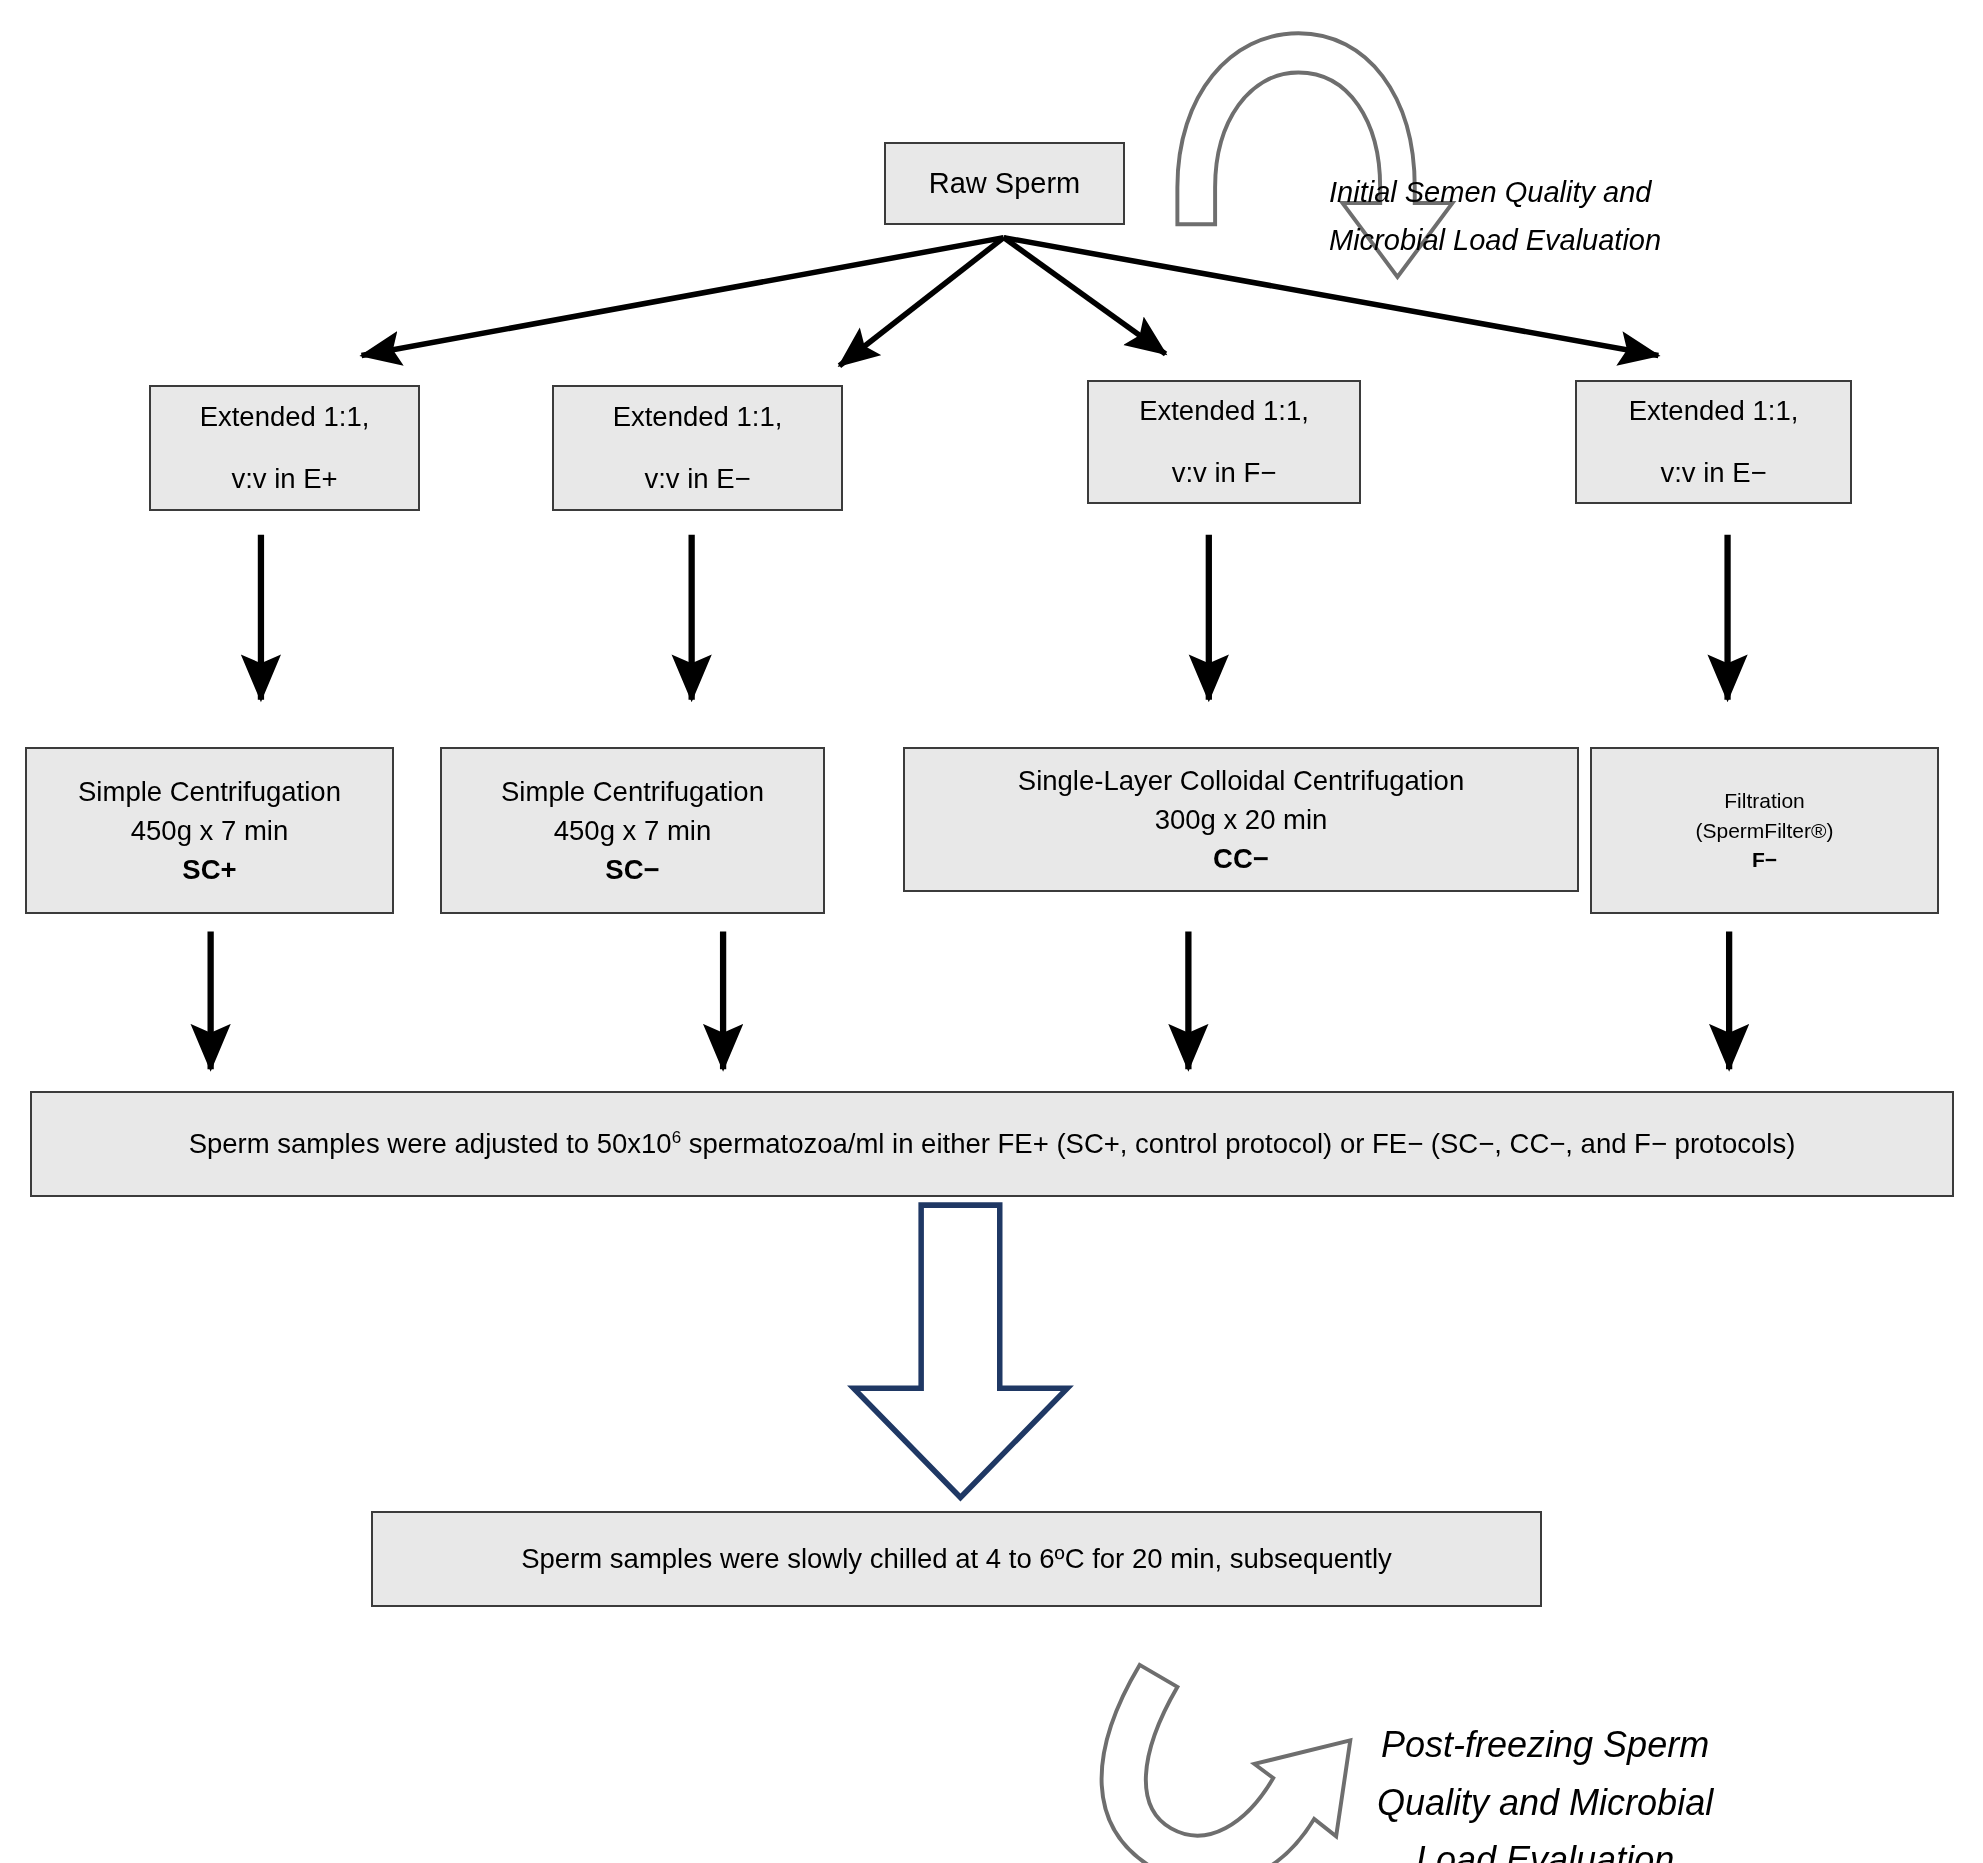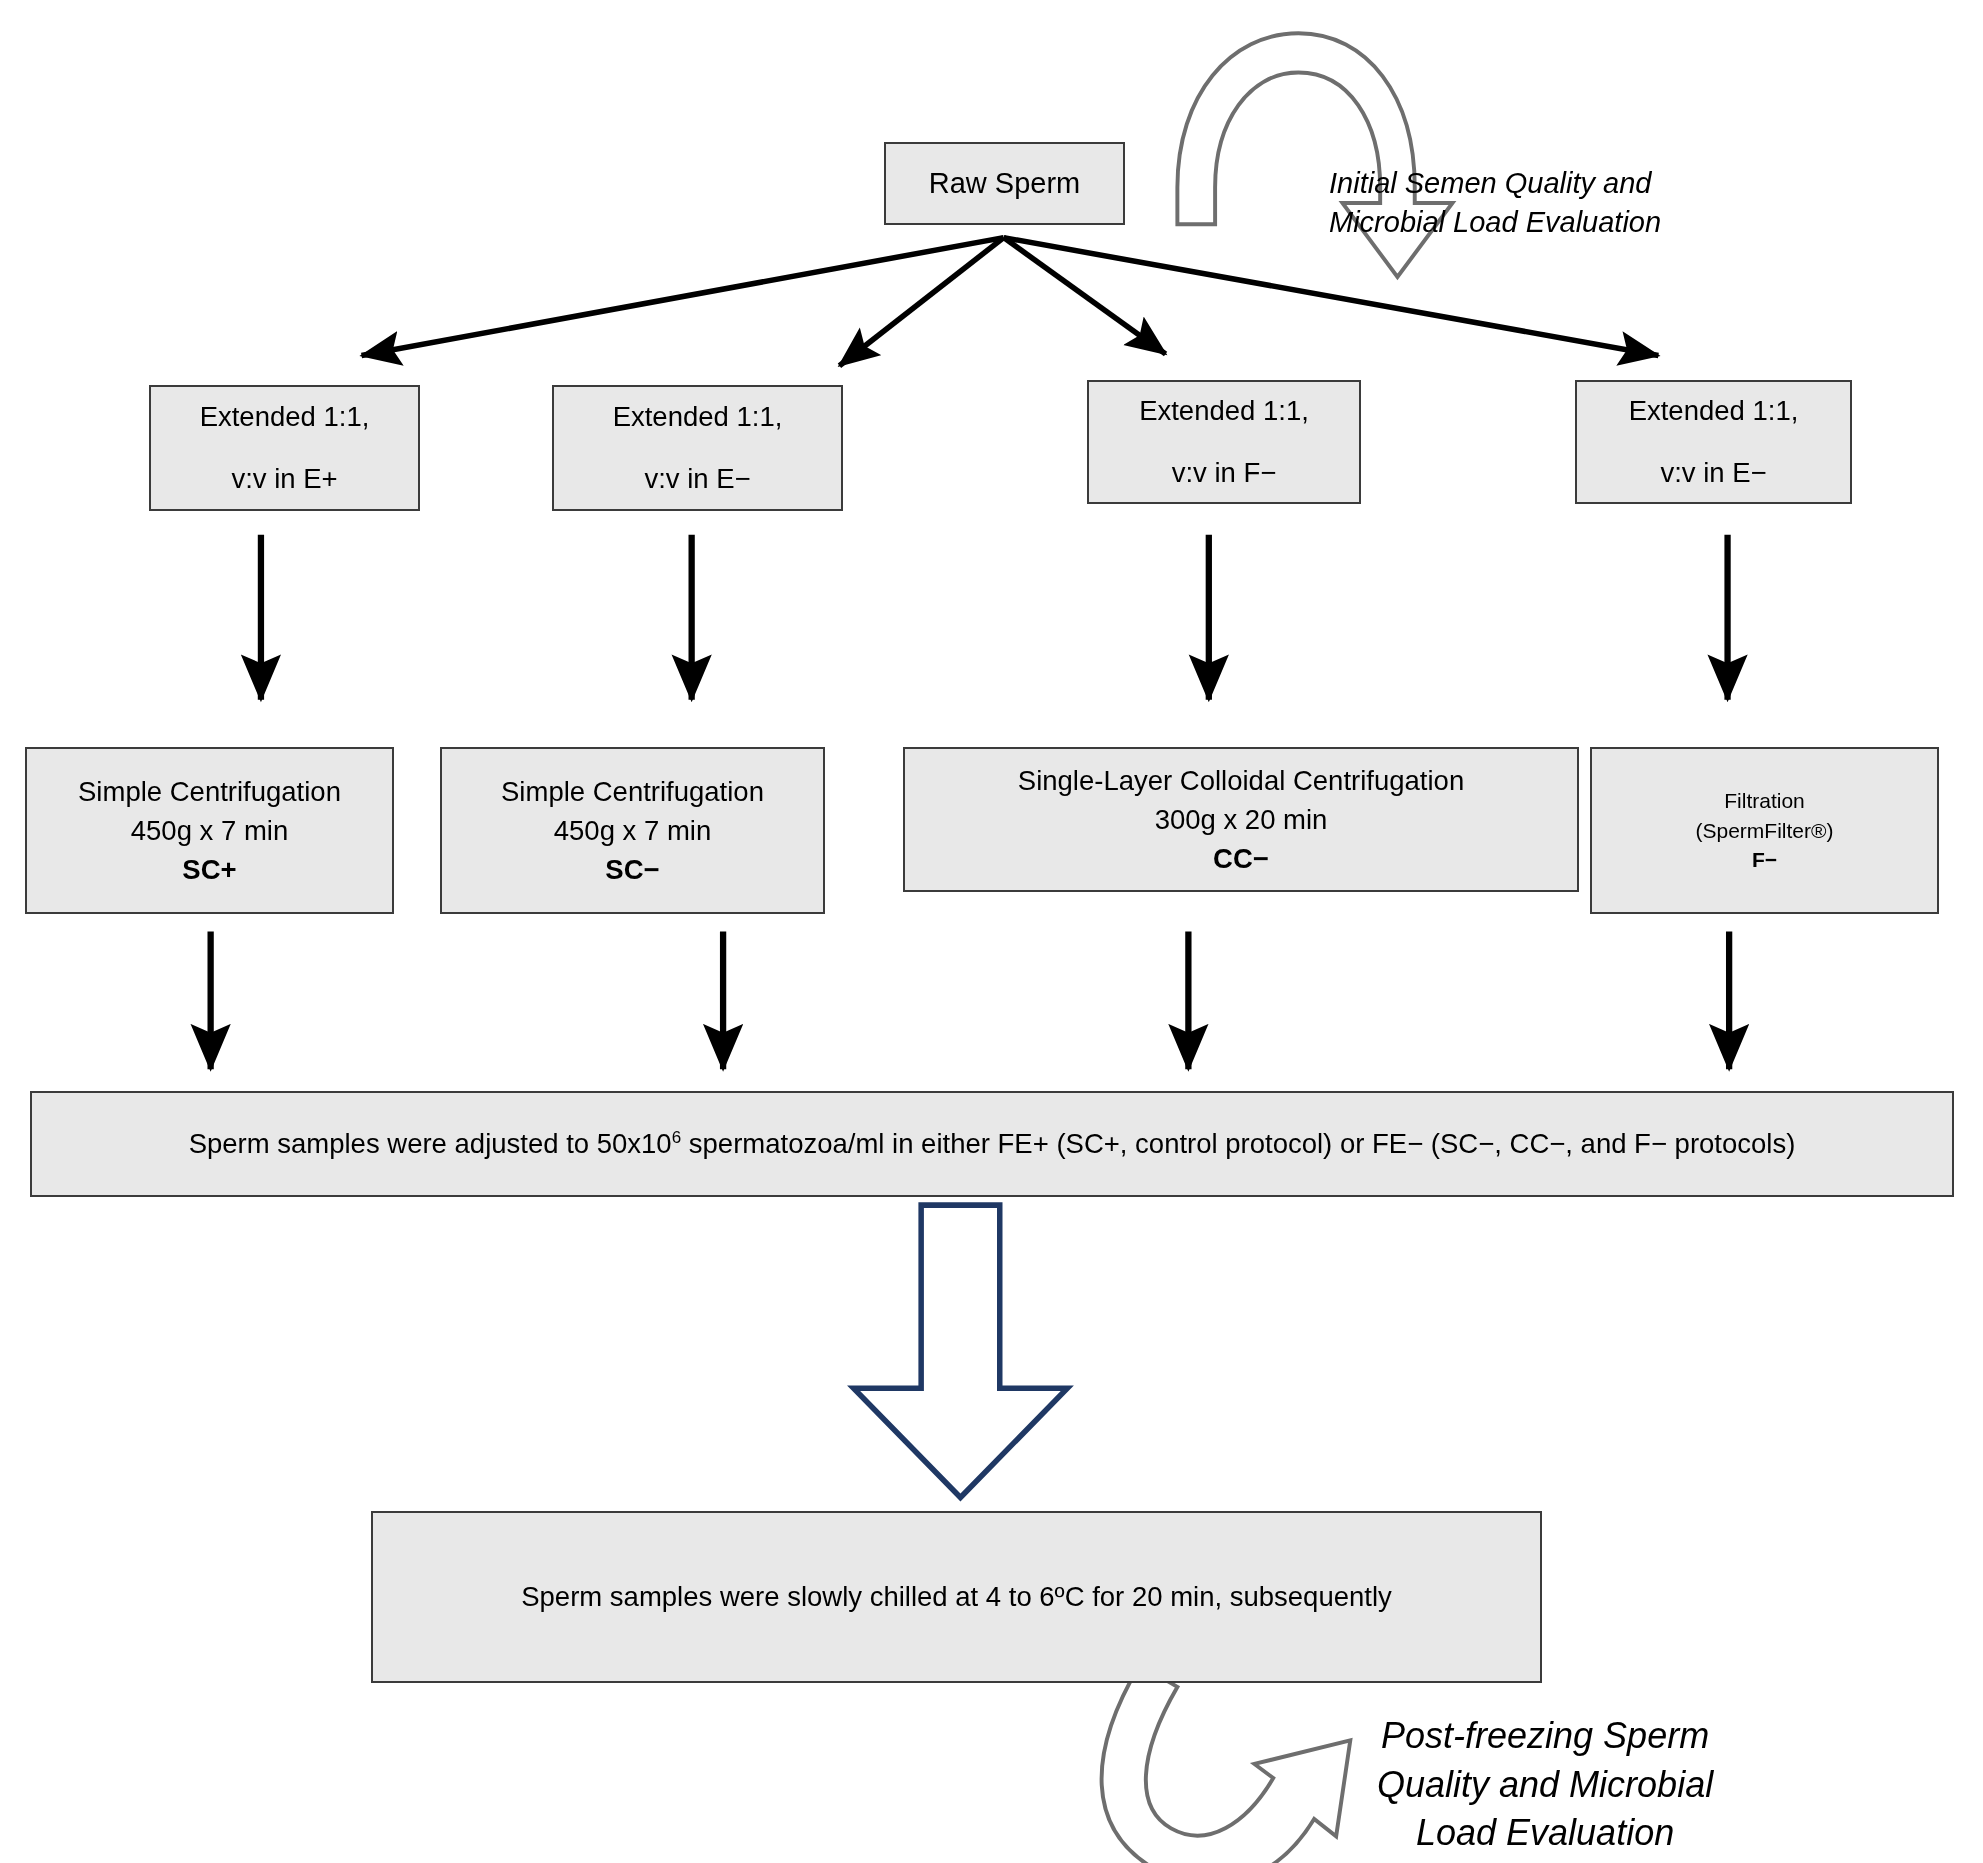--- a/index.html
+++ b/index.html
@@ -38,21 +38,21 @@
   .box.tight { line-height: 1.55; gap: 19px; }
 
   
   .annot {
     position: absolute;
     font-style: italic;
     color: #000;
     line-height: 1.35;
     white-space: nowrap;
   }
-  .annot .line { display: block; }
+  .annot .line { display: block; margin-top: 9px; }
   .annot.center .line { text-align: center; }
 
   
   #arrows {
     position: absolute;
     left: 0; top: 0;
     width: 1983px;
     height: 1864px;
     pointer-events: none;
   }
@@ -159,21 +159,21 @@
   <div class="box" style="left:1590px; top:747px; width:349px; height:167px; font-size:21px;">
     <span class="line">Filtration</span>
     <span class="line">(SpermFilter®)</span>
     <span class="line bold">F−</span>
   </div>
 
   <div class="box" style="left:30px; top:1091px; width:1924px; height:106px; font-size:27.5px;">
     <span class="line"><span>Sperm samples were adjusted to 50x10</span><sup>6</sup><span> spermatozoa/ml in either FE+ (SC+, control protocol) or FE− (SC−, CC−, and F− protocols)</span></span>
   </div>
 
-  <div class="box" style="left:371px; top:1511px; width:1171px; height:172px; font-size:27.5px;">
+  <div class="box" style="left:371px; top:1511px; width:1171px; height:96px; font-size:27.5px;">
     <span class="line">Sperm samples were slowly chilled at 4 to 6ºC for 20 min, subsequently</span>
   </div>
 
   <div class="annot center" style="left:1377px; top:1712px; font-size:36px;">
     <span class="line">Post-freezing Sperm</span>
     <span class="line">Quality and Microbial</span>
     <span class="line">Load Evaluation</span>
   </div>
 
 </div>

